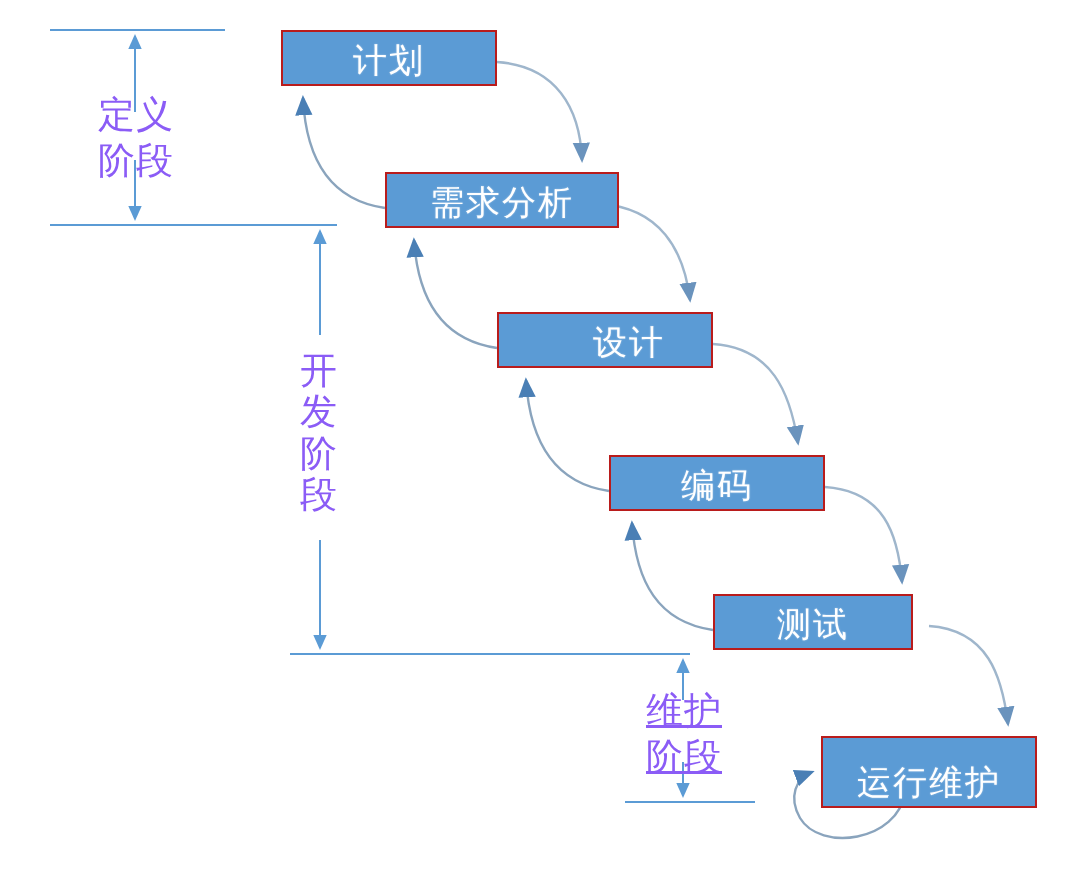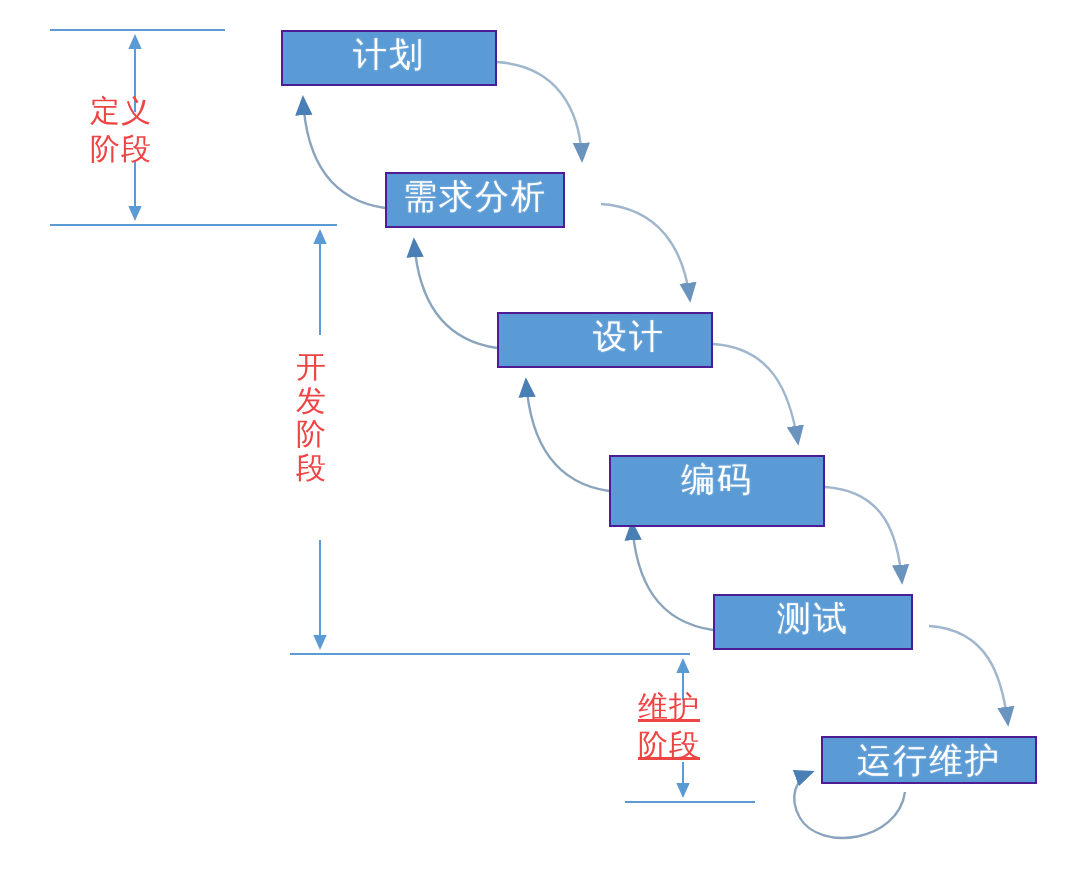--- a/index.html
+++ b/index.html
@@ -21,38 +21,38 @@
     position: absolute;
     left: 0;
     top: 0;
     width: 1089px;
     height: 875px;
   }
   .stage-box {
     position: absolute;
     box-sizing: border-box;
     background: #5b9bd5;
-    border: 2px solid #4c1d95;
+    border: 2px solid #b91c1c;
     color: #ffffff;
     display: flex;
-    align-items: flex-start;
+    align-items: flex-end;
     justify-content: center;
     font-family: "Liberation Serif", "DejaVu Serif", serif;
     font-size: 34px;
     letter-spacing: 2px;
     text-shadow: 0 0 2px rgba(255,255,255,0.45);
     white-space: nowrap;
   }
   .phase-label {
     position: absolute;
-    color: #ef4444;
+    color: #8b5cf6;
     font-family: "Liberation Serif", "DejaVu Serif", serif;
-    font-size: 30px;
+    font-size: 37px;
     line-height: 1.25;
-    text-align: left;
+    text-align: center;
     white-space: pre-line;
     letter-spacing: 1px;
   }
   .phase-label.vertical {
     line-height: 1.12;
   }
 </style>
 </head>
 <body>
 
@@ -104,37 +104,37 @@
       <path d="M609,491 C554,483 530,442 526,380" marker-end="url(#arrow-back)"></path>
       <path d="M713,630 C658,622 636,582 632,523" marker-end="url(#arrow-back)"></path>
       <path d="M905,792 C898,842 820,852 800,818 C788,797 796,778 812,772" marker-end="url(#arrow-back)"></path>
     </g>
   </svg>
 
   <div class="stage-box" style="left:281px; top:30px; width:216px; height:56px;">
     <span>计划</span>
   </div>
 
-  <div class="stage-box" style="left:385px; top:172px; width:180px; height:56px;">
+  <div class="stage-box" style="left:385px; top:172px; width:234px; height:56px;">
     <span>需求分析</span>
   </div>
 
   <div class="stage-box" style="left:497px; top:312px; width:216px; height:56px;padding-left:48px;">
     <span>设计</span>
   </div>
 
-  <div class="stage-box" style="left:609px; top:455px; width:216px; height:72px;">
+  <div class="stage-box" style="left:609px; top:455px; width:216px; height:56px;">
     <span>编码</span>
   </div>
 
   <div class="stage-box" style="left:713px; top:594px; width:200px; height:56px;">
     <span>测试</span>
   </div>
 
-  <div class="stage-box" style="left:821px; top:736px; width:216px; height:48px;">
+  <div class="stage-box" style="left:821px; top:736px; width:216px; height:72px;">
     <span>运行维护</span>
   </div>
 
   <div class="phase-label" style="left:90px; top:92px; width:92px;">定义
 阶段</div>
 
   <div class="phase-label vertical" style="left:296px; top:350px; width:46px;">开
 发
 阶
 段</div>

